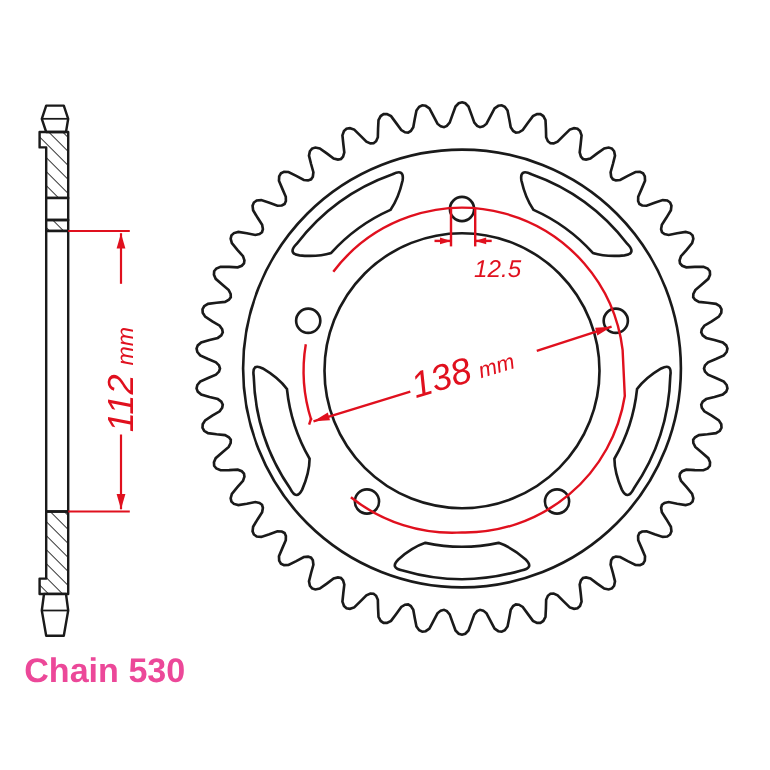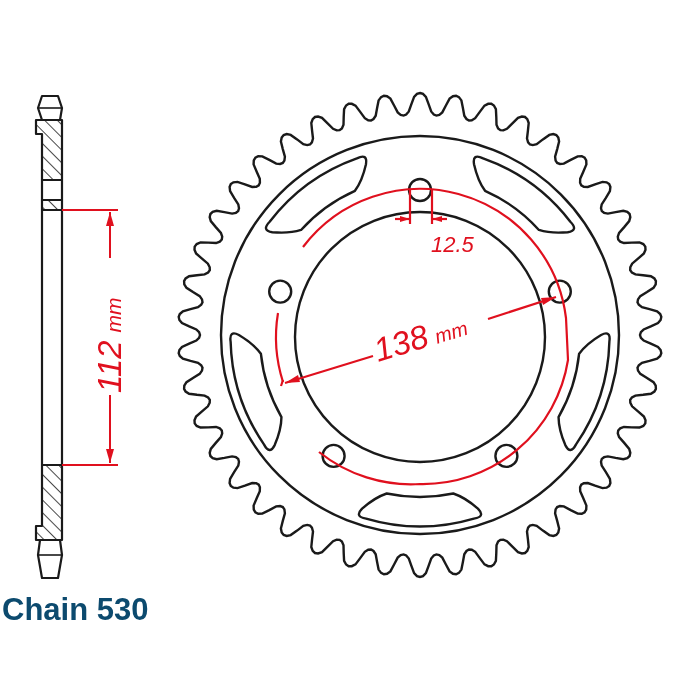--- a/index.html
+++ b/index.html
@@ -1,18 +1,18 @@
 <!DOCTYPE html>
 <html><head>
 <meta charset="utf-8">
 <style>
   html, body { margin:0; padding:0; background:#ffffff; }
   body { width:700px; height:700px; position:relative; overflow:hidden; font-family:"Liberation Sans", sans-serif; }
   #stage { position:absolute; left:0; top:0; width:700px; height:700px; }
-  .caption { position:absolute; left:2px; top:592px; font-family:"Liberation Sans", sans-serif; font-weight:bold; font-size:31px; color:#0c4a6e; letter-spacing:0px; }
+  .caption { position:absolute; left:22px; top:592px; font-family:"Liberation Sans", sans-serif; font-weight:bold; font-size:31px; color:#ec4899; letter-spacing:0px; }
   .dim-red { font-family:"Liberation Sans", sans-serif; font-style:italic; fill:#e0101e; }
 </style>
 </head>
 <body>
 
 <svg id="stage" viewBox="0 0 700 700" width="700" height="700" xmlns="http://www.w3.org/2000/svg">
   <defs>
     <pattern id="hatch" patternUnits="userSpaceOnUse" width="9" height="9" patternTransform="rotate(-45)">
       <line x1="0" y1="0" x2="0" y2="9" stroke="#1a1a1a" stroke-width="1.6"></line>
     </pattern>

